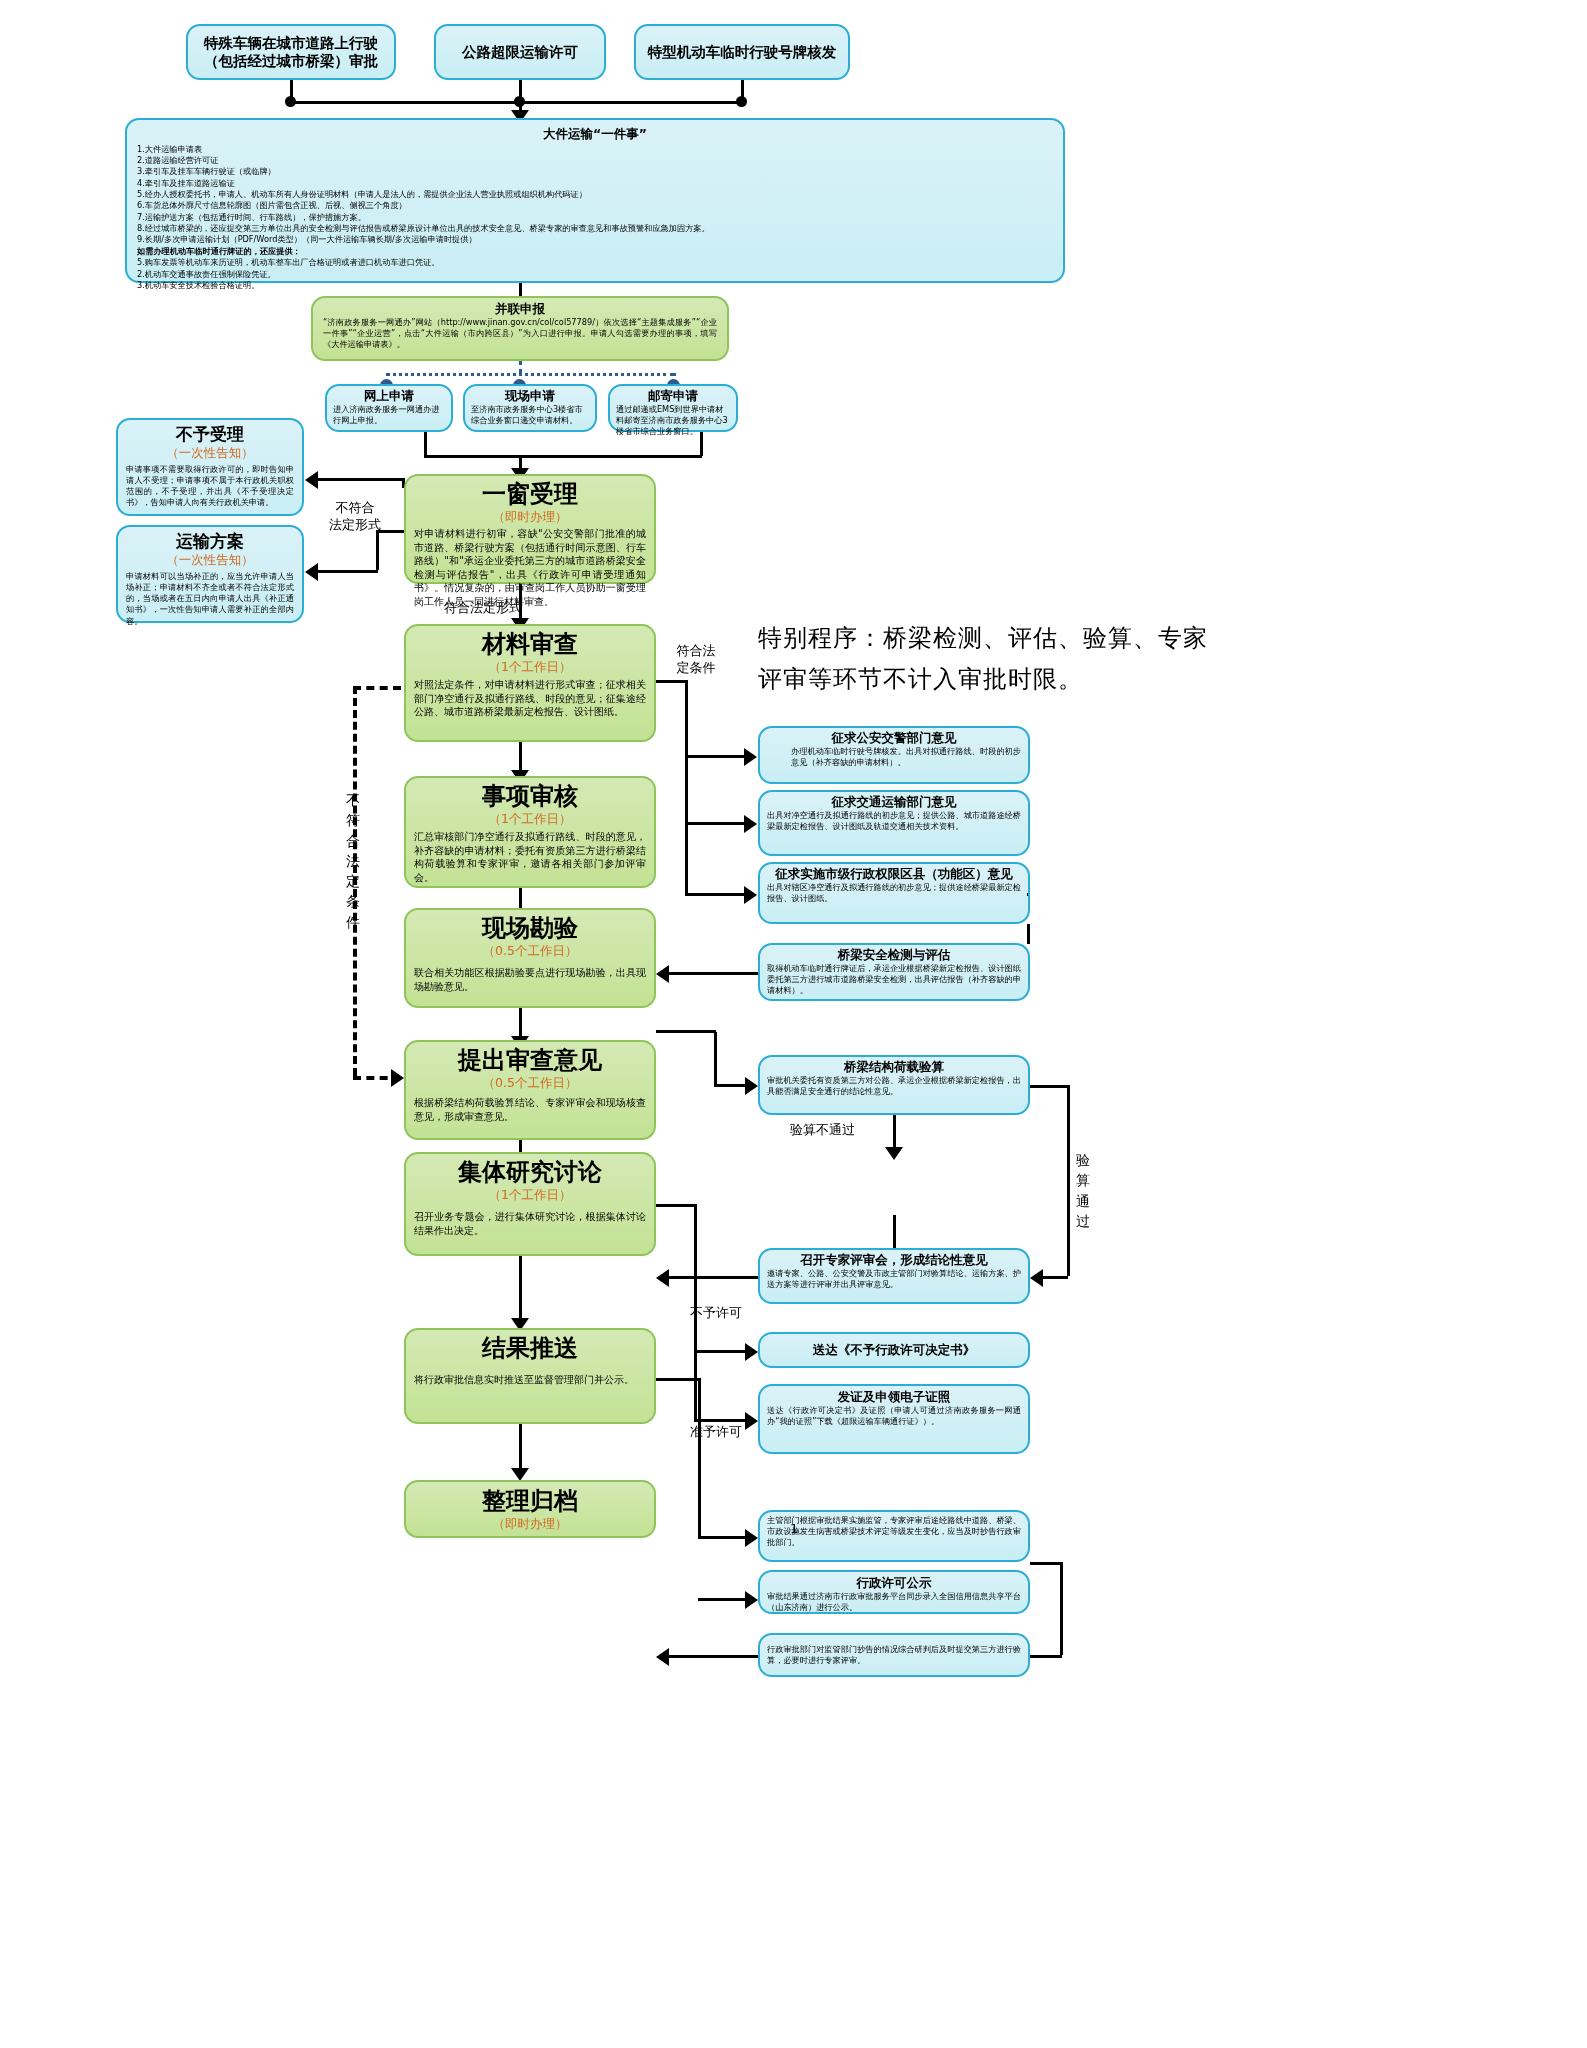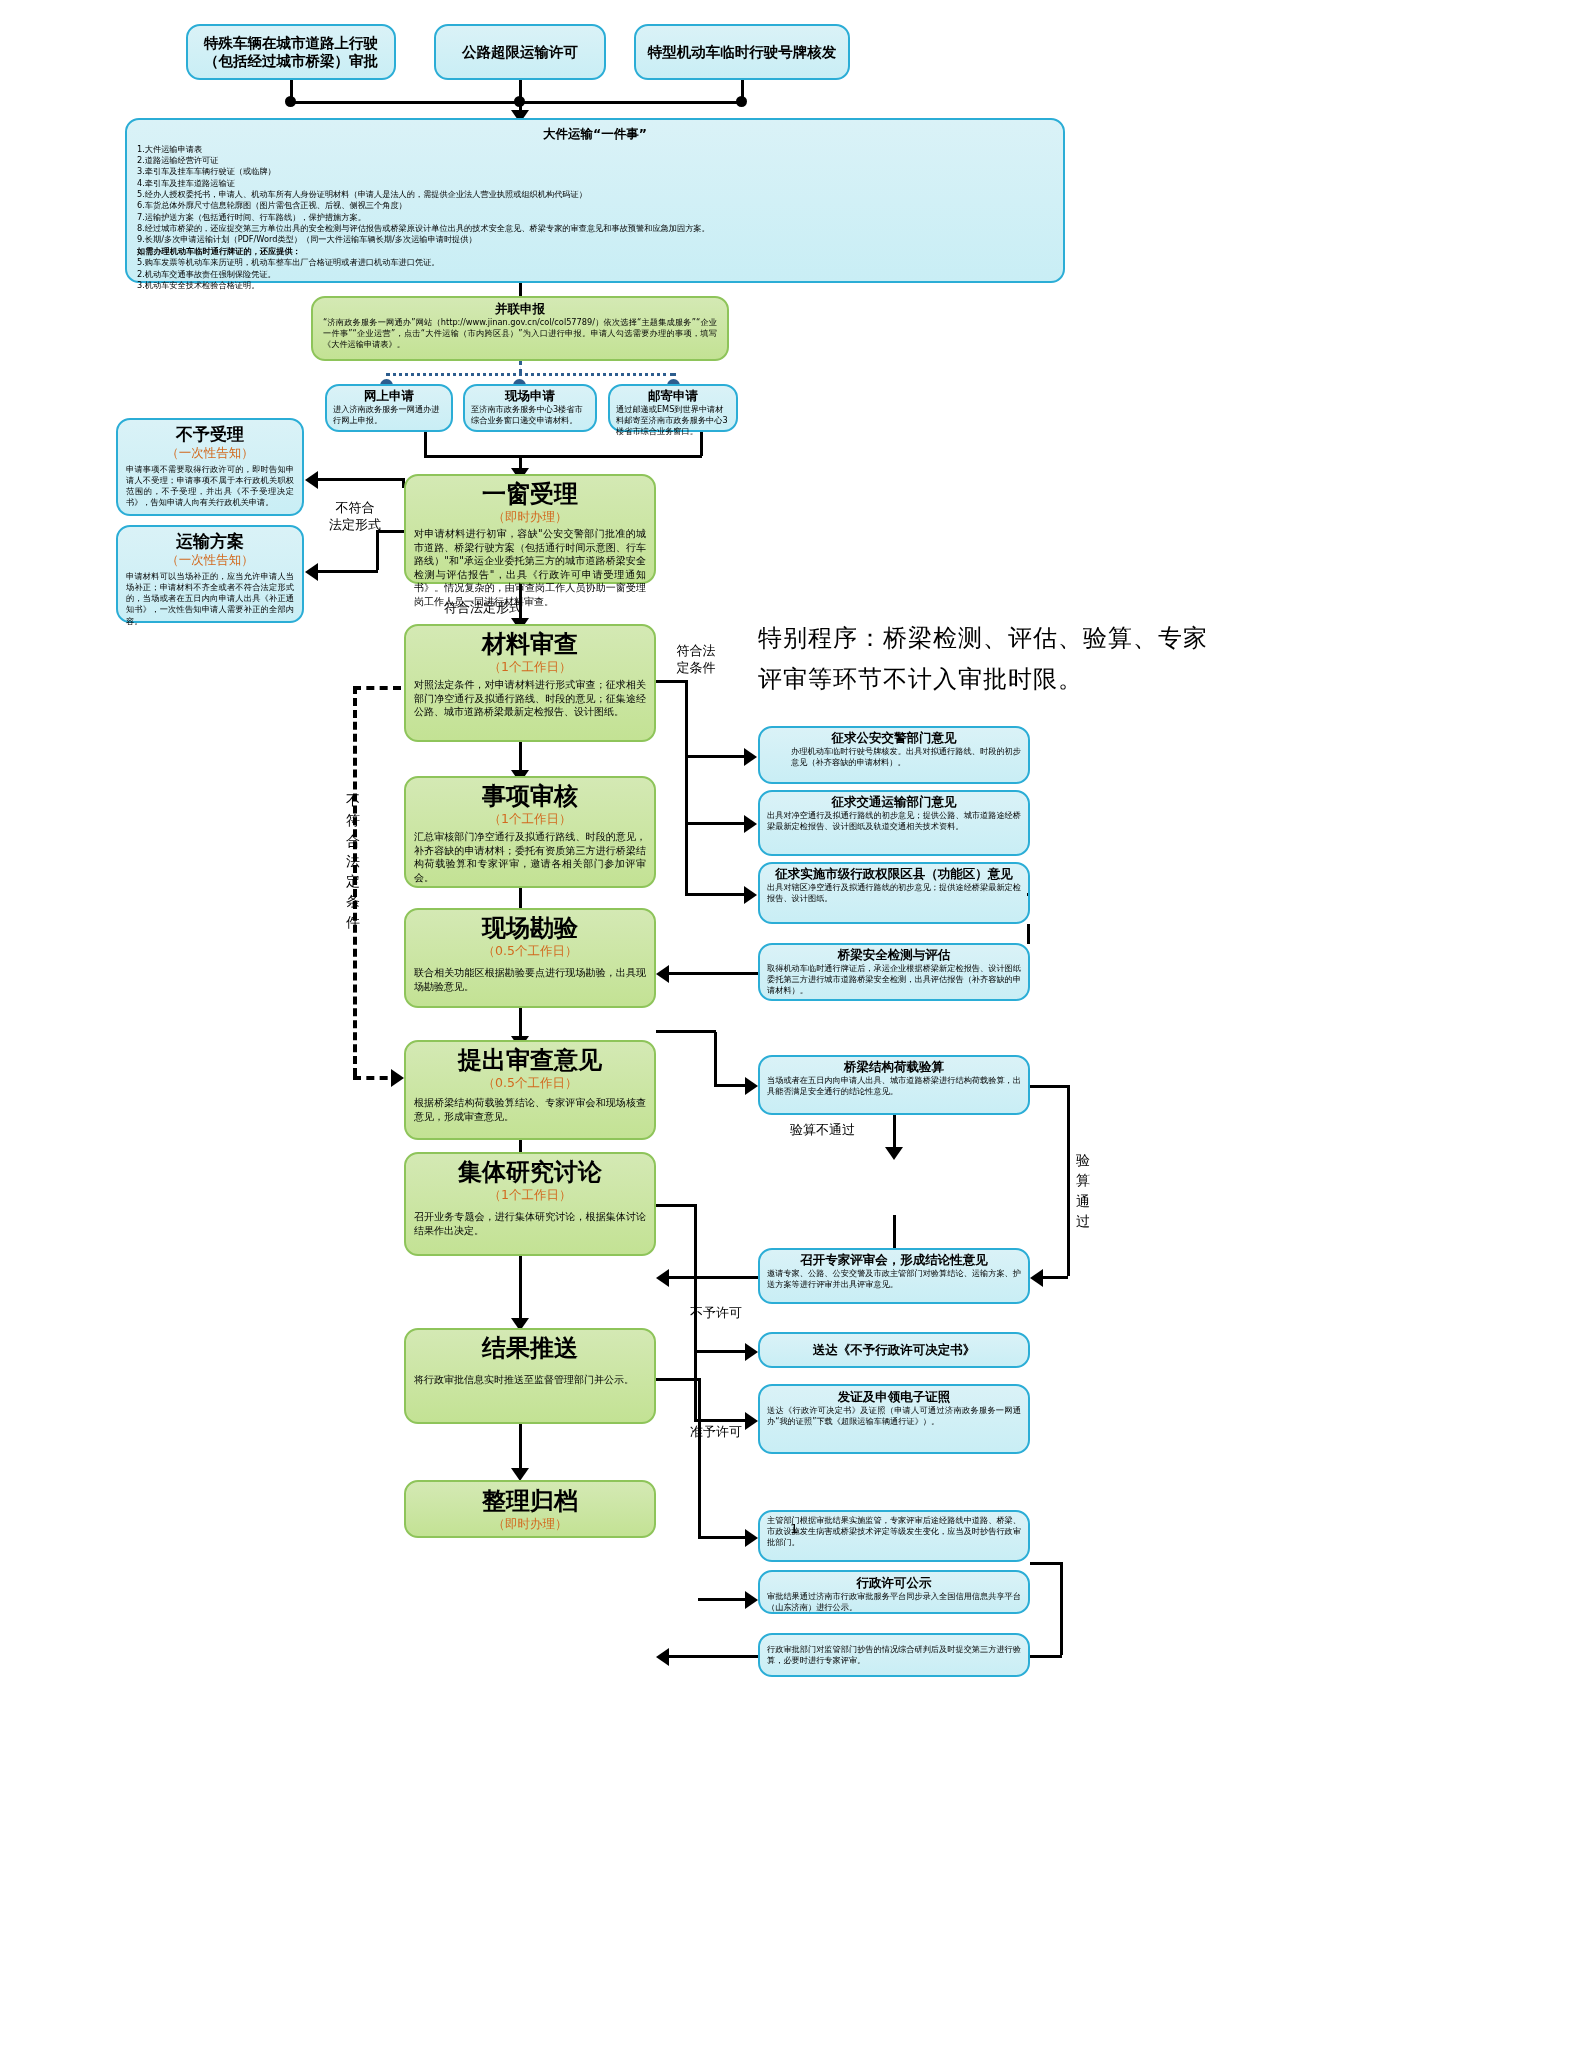--- a/index.html
+++ b/index.html
@@ -271,21 +271,21 @@
     <div class="t-sm title">桥梁安全检测与评估</div>
     <div class="t-xxs body" style="text-align:justify;">取得机动车临时通行牌证后，承运企业根据桥梁新定检报告、设计图纸委托第三方进行城市道路桥梁安全检测，出具评估报告（补齐容缺的申请材料）。</div>
   </div>
   <div class="lnw hw" style="left:668px;top:972px;width:90px;"></div>
   <div class="arrow-l" style="left:656px;top:965px;"></div>
   <div class="lnw vw" style="left:1027px;top:924px;height:20px;"></div>
   <div class="lnw hw" style="left:1027px;top:893px;width:1px;"></div>
 
   <div class="node blue" style="left:758px;top:1055px;width:272px;height:60px;padding:2px 7px;">
     <div class="t-sm title">桥梁结构荷载验算</div>
-    <div class="t-xxs body" style="text-align:justify;">当场或者在五日内向申请人出具、城市道路桥梁进行结构荷载验算，出具能否满足安全通行的结论性意见。</div>
+    <div class="t-xxs body" style="text-align:justify;">审批机关委托有资质第三方对公路、承运企业根据桥梁新定检报告，出具能否满足安全通行的结论性意见。</div>
   </div>
   <div class="lnw hw" style="left:656px;top:1030px;width:60px;"></div>
   <div class="lnw vw" style="left:714px;top:1084px;height:-0px;"></div>
   <div class="lnw vw" style="left:714px;top:1084px;height:0px;"></div>
   <div class="lnw vw" style="left:714px;top:1084px;height:1px;"></div>
   <div class="lnw vw" style="left:714px;top:1084px;height:0;"></div>
   <div class="lnw vw" style="left:714px;top:1084px;height:1px;"></div>
   <div class="lnw vw" style="left:714px;top:1084px;height:1px;"></div>
   <div class="lnw vw" style="left:714px;top:1085px;height:0px;"></div>
   <div class="lnw vw" style="left:714px;top:1084px;height:0px;"></div>

